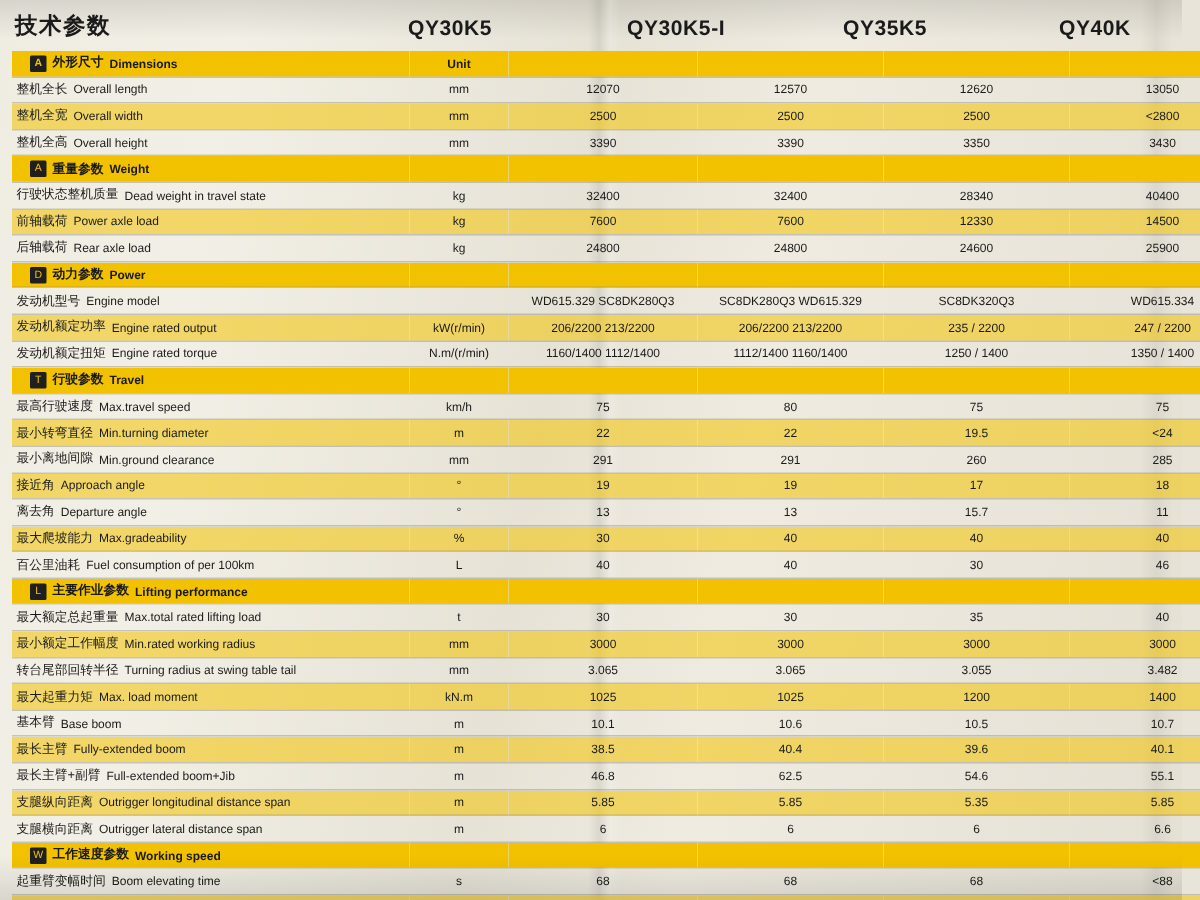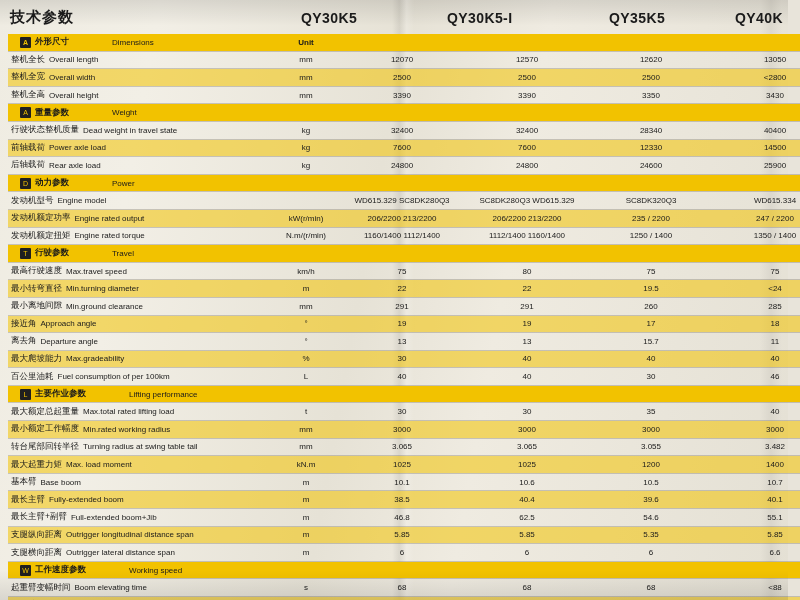--- a/index.html
+++ b/index.html
@@ -21,21 +21,21 @@
   .shade-bottom{position:absolute;left:0;right:0;bottom:0;height:30px;background:linear-gradient(0deg,rgba(0,0,0,0.10),rgba(0,0,0,0));pointer-events:none;}
 
   
   .header{
     position:absolute;left:0;top:0;width:800px;height:34px;
     display:flex;align-items:center;
   }
   .hdr-cn{font-size:15px;font-weight:bold;letter-spacing:1px;margin-left:10px;}
   .hdr-en{font-size:13px;margin-left:7px;letter-spacing:.3px;color:#222;}
   .model-head{
-    position:absolute;top:10px;font-size:14px;font-weight:bold;letter-spacing:.4px;margin-left:29px;
+    position:absolute;top:10px;font-size:14px;font-weight:bold;letter-spacing:.4px;
   }
 
   
   table{
     position:absolute;left:8px;top:34px;width:784px;
     border-collapse:collapse;table-layout:fixed;
   }
   td{
     height:16.6px;
     font-size:8px;
@@ -53,21 +53,21 @@
   tr.alt td{background:rgba(242,194,0,0.55);}
   tr.plain td{background:transparent;}
   .cn{font-size:8.5px;letter-spacing:0;}
   .en{font-size:8px;}
   .namecell{display:flex;align-items:center;gap:4px;}
   .iconbox{
     display:inline-block;width:11px;height:11px;line-height:11px;text-align:center;
     background:#1f1f1f;color:#f2c200;font-size:7px;border-radius:1px;flex:none;
   }
   .sect .cn{font-weight:bold;}
-  .sect .en{font-weight:normal;margin-left:39px;}
+  .sect .en{font-weight:bold;}
   
   tr.unitrow td{background:#f2c200;font-weight:bold;}
   .wm{
     position:absolute;right:8px;bottom:4px;
     font-size:17px;font-weight:bold;color:#3a3a3a;
     text-shadow:0 1px 0 rgba(255,255,255,.6);
     letter-spacing:.3px;
   }
   .wm .cn{font-size:16px;}
   .wm .url{color:#2c2c2c;}
@@ -78,21 +78,21 @@
 <div id="page">
   <div class="shade-top"></div>
   <div class="fold a"></div>
   <div class="fold b"></div>
 
   <div class="header">
     <span class="hdr-cn">技术参数</span>
   </div>
   <div class="model-head" style="left:272px;">QY30K5</div>
   <div class="model-head" style="left:418px;">QY30K5-I</div>
-  <div class="model-head" style="left:580px;">QY35K5</div>
+  <div class="model-head" style="left:562px;">QY35K5</div>
   <div class="model-head" style="left:706px;">QY40K</div>
 
   <table>
     <tbody id="tbody">
         <tr class="band sect unitrow">
           <td class="c-name">
             <div class="namecell">
               <span class="iconbox">A</span>
               <span class="cn">外形尺寸</span>
               <span class="en">Dimensions</span>

